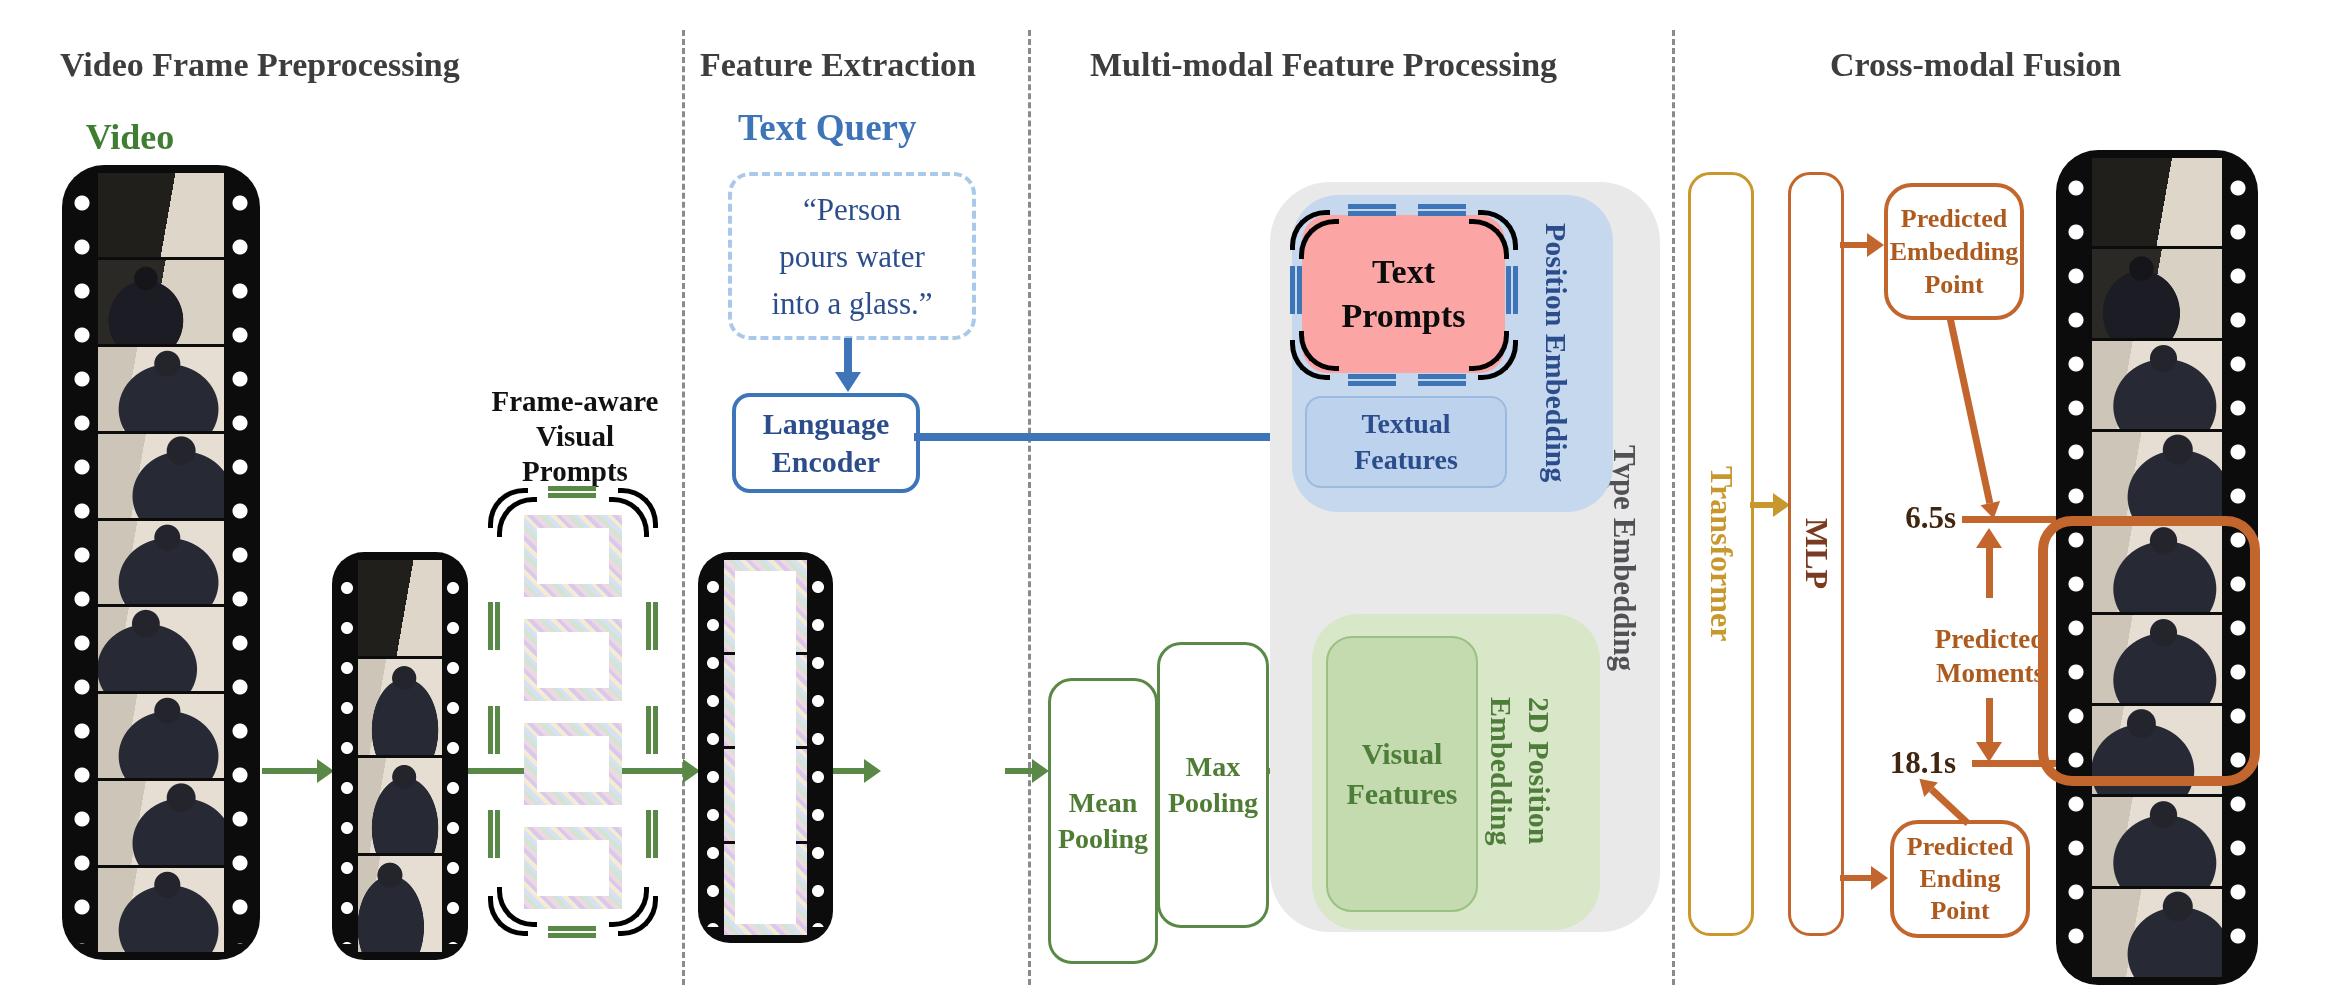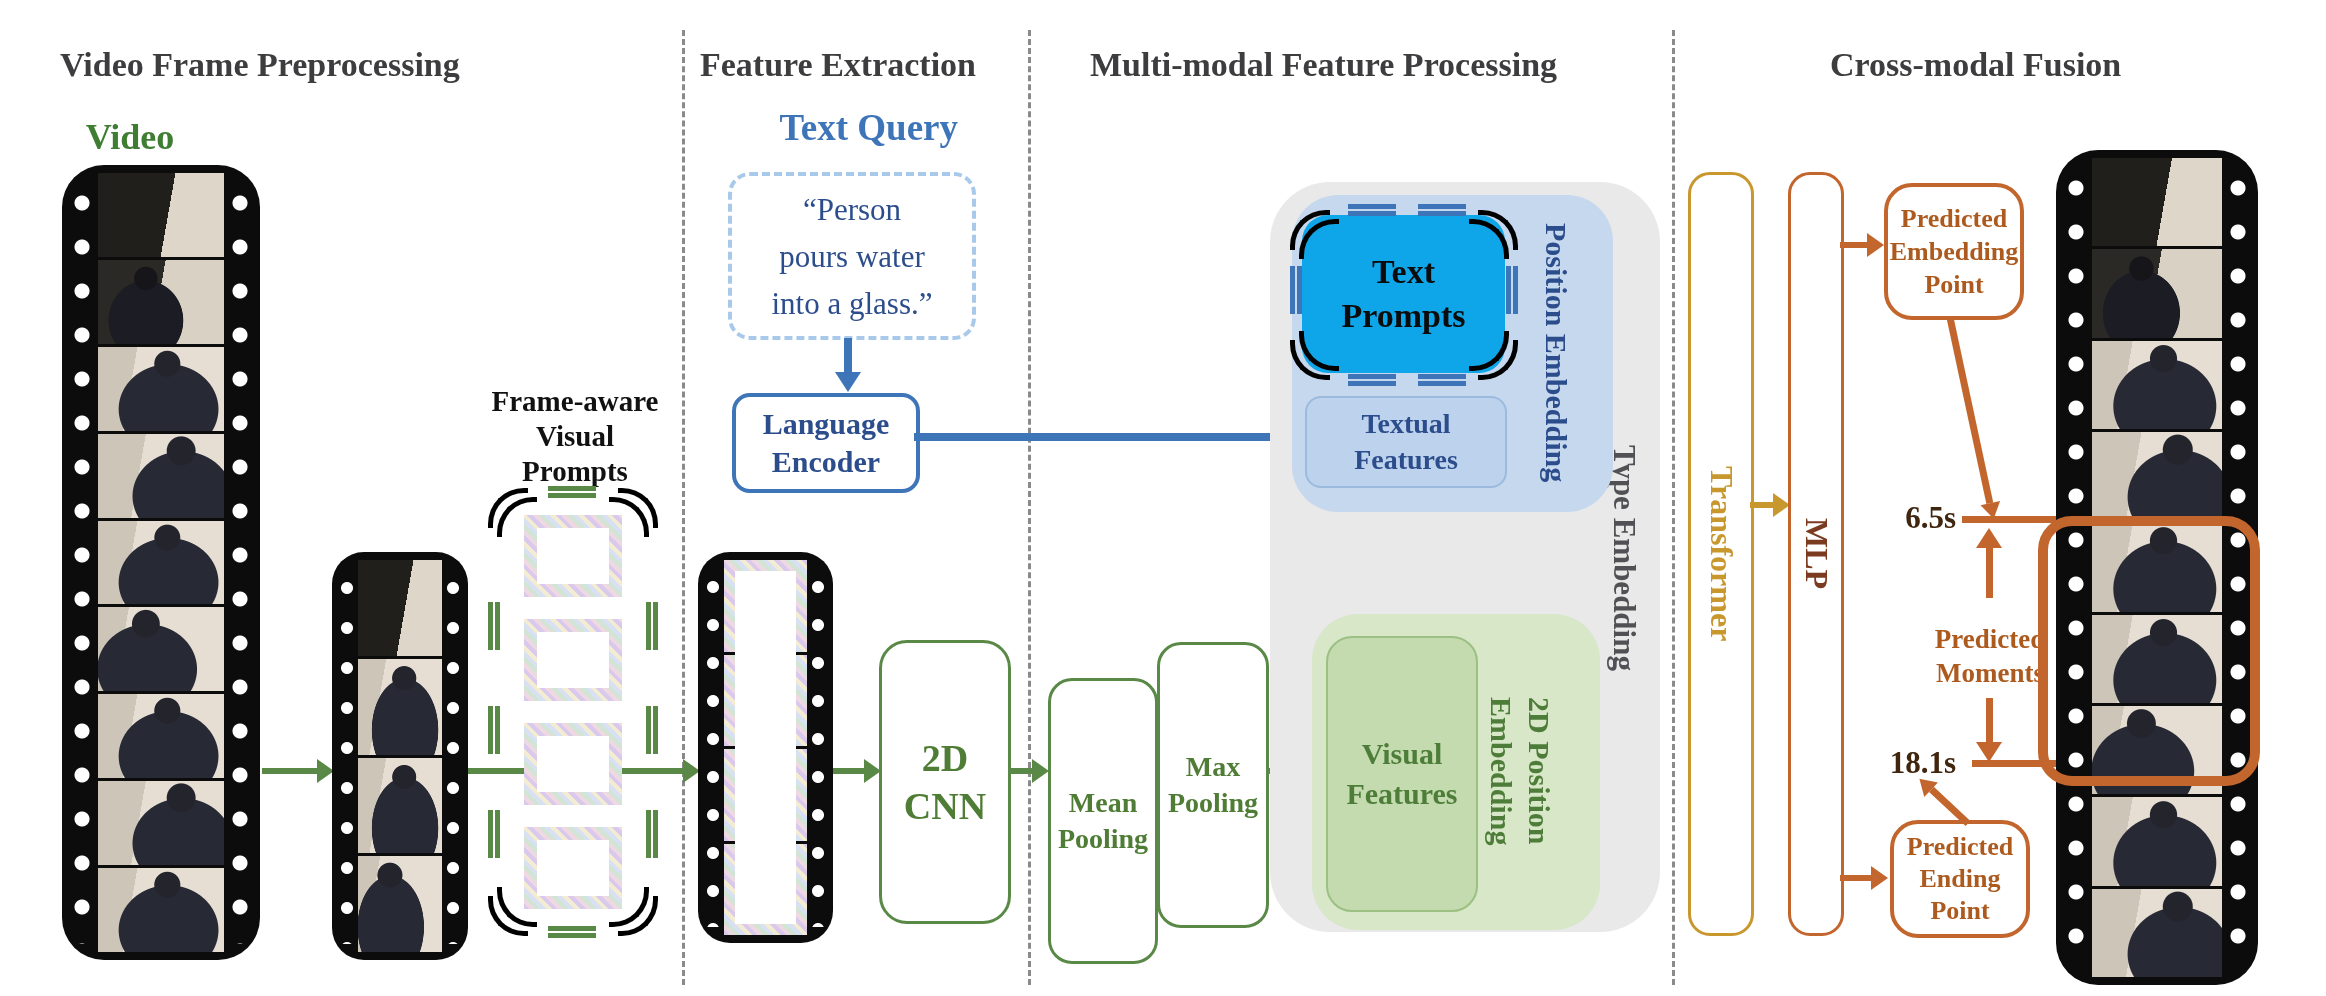--- a/index.html
+++ b/index.html
@@ -176,62 +176,58 @@
         </div>
       <div class="frame noise">
           <div class="noise-inner ph-c" style="left:11px;right:11px;top:11px;bottom:11px;"></div>
         </div>
       <div class="frame noise">
           <div class="noise-inner ph-l" style="left:11px;right:11px;top:11px;bottom:11px;"></div>
         </div>
     </div>
   </div>
 
-  <div class="abs" style="left:738px;top:106px;width:220px;text-align:right;font-size:37px;font-weight:bold;color:#3e74b8;">Text Query</div>
+  <div class="abs" style="left:738px;top:106px;width:220px;text-align:left;font-size:37px;font-weight:bold;color:#3e74b8;">Text Query</div>
   <div class="abs" style="left:728px;top:172px;width:240px;height:160px;border:4px dashed #a9c9ea;border-radius:22px;
        display:flex;flex-direction:column;justify-content:center;text-align:center;font-size:31px;color:#2c4d8c;line-height:47px;">
     <div>“Person</div>
     <div>pours water</div>
     <div>into a glass.”</div>
   </div>
 
   <div class="vline" style="left:844px;top:338px;height:36px;width:8px;background:#3e74b8;">
     <div class="head-u" style="left:-9px;bottom:-18px;border-left:13px solid transparent;border-right:13px solid transparent;border-top:20px solid #3e74b8;"></div>
   </div>
 
   <div class="rbox blue-b" style="left:732px;top:393px;width:180px;height:92px;border-radius:18px;font-size:30px;line-height:38px;">
     <div>Language</div>
     <div>Encoder</div>
   </div>
 
   <div class="hline" style="left:914px;top:433px;width:368px;height:8px;background:#3e74b8;">
     <div class="head-r" style="right:-18px;top:-8px;border-top:12px solid transparent;border-bottom:12px solid transparent;border-left:20px solid #3e74b8;"></div>
   </div>
 
-  <div class="rbox green-b" style="left:879px;top:640px;width:126px;height:278px;border-radius:28px;font-size:38px;line-height:48px;border-width:3.5px;">
-    <div>2D</div>
-    <div>CNN</div>
-  </div>
 
   <div class="rbox green-b" style="left:1048px;top:642px;width:104px;height:280px;border-radius:24px;font-size:28px;line-height:36px;border-width:3.5px;margin-top:36px;">
     <div>Mean</div>
     <div>Pooling</div>
   </div>
   <div class="rbox green-b" style="left:1157px;top:642px;width:106px;height:280px;border-radius:24px;font-size:28px;line-height:36px;border-width:3.5px;">
     <div>Max</div>
     <div>Pooling</div>
   </div>
 
   <div class="regions" style="left:1270px;top:182px;width:390px;height:750px;background:#e9e9ea;border-radius:60px;"></div>
   <div class="vtext" style="left:1606px;top:398px;height:320px;font-size:31px;color:#515155;">Type Embedding</div>
 
   <div class="regions" style="left:1292px;top:195px;width:321px;height:317px;background:#c6d8ee;border-radius:46px;"></div>
   <div class="vtext" style="left:1538px;top:218px;height:270px;font-size:30px;color:#2c4d8c;line-height:36px;">Position Embedding</div>
 
-  <div class="rbox" style="left:1302px;top:215px;width:203px;height:158px;background:#0ea5e9;border-radius:26px;font-size:34px;line-height:44px;color:#0c0c0c;border:none;">
+  <div class="rbox" style="left:1302px;top:215px;width:203px;height:158px;background:#fca5a5;border-radius:26px;font-size:34px;line-height:44px;color:#0c0c0c;border:none;">
     <div>Text</div>
     <div>Prompts</div>
   </div>
   <div class="abs" style="left:1290px;top:204px;width:228px;height:182px;">
     <div class="arc tl blue-d" style="left:0;top:6px;"></div>
     <div class="arc tl blue-d" style="left:9px;top:15px;"></div>
     <div class="dd-h blue-d" style="left:58px;top:0;"></div>
     <div class="dd-h blue-d" style="left:128px;top:0;"></div>
     <div class="arc tr blue-d" style="right:0;top:6px;"></div>
     <div class="arc tr blue-d" style="right:9px;top:15px;"></div>

